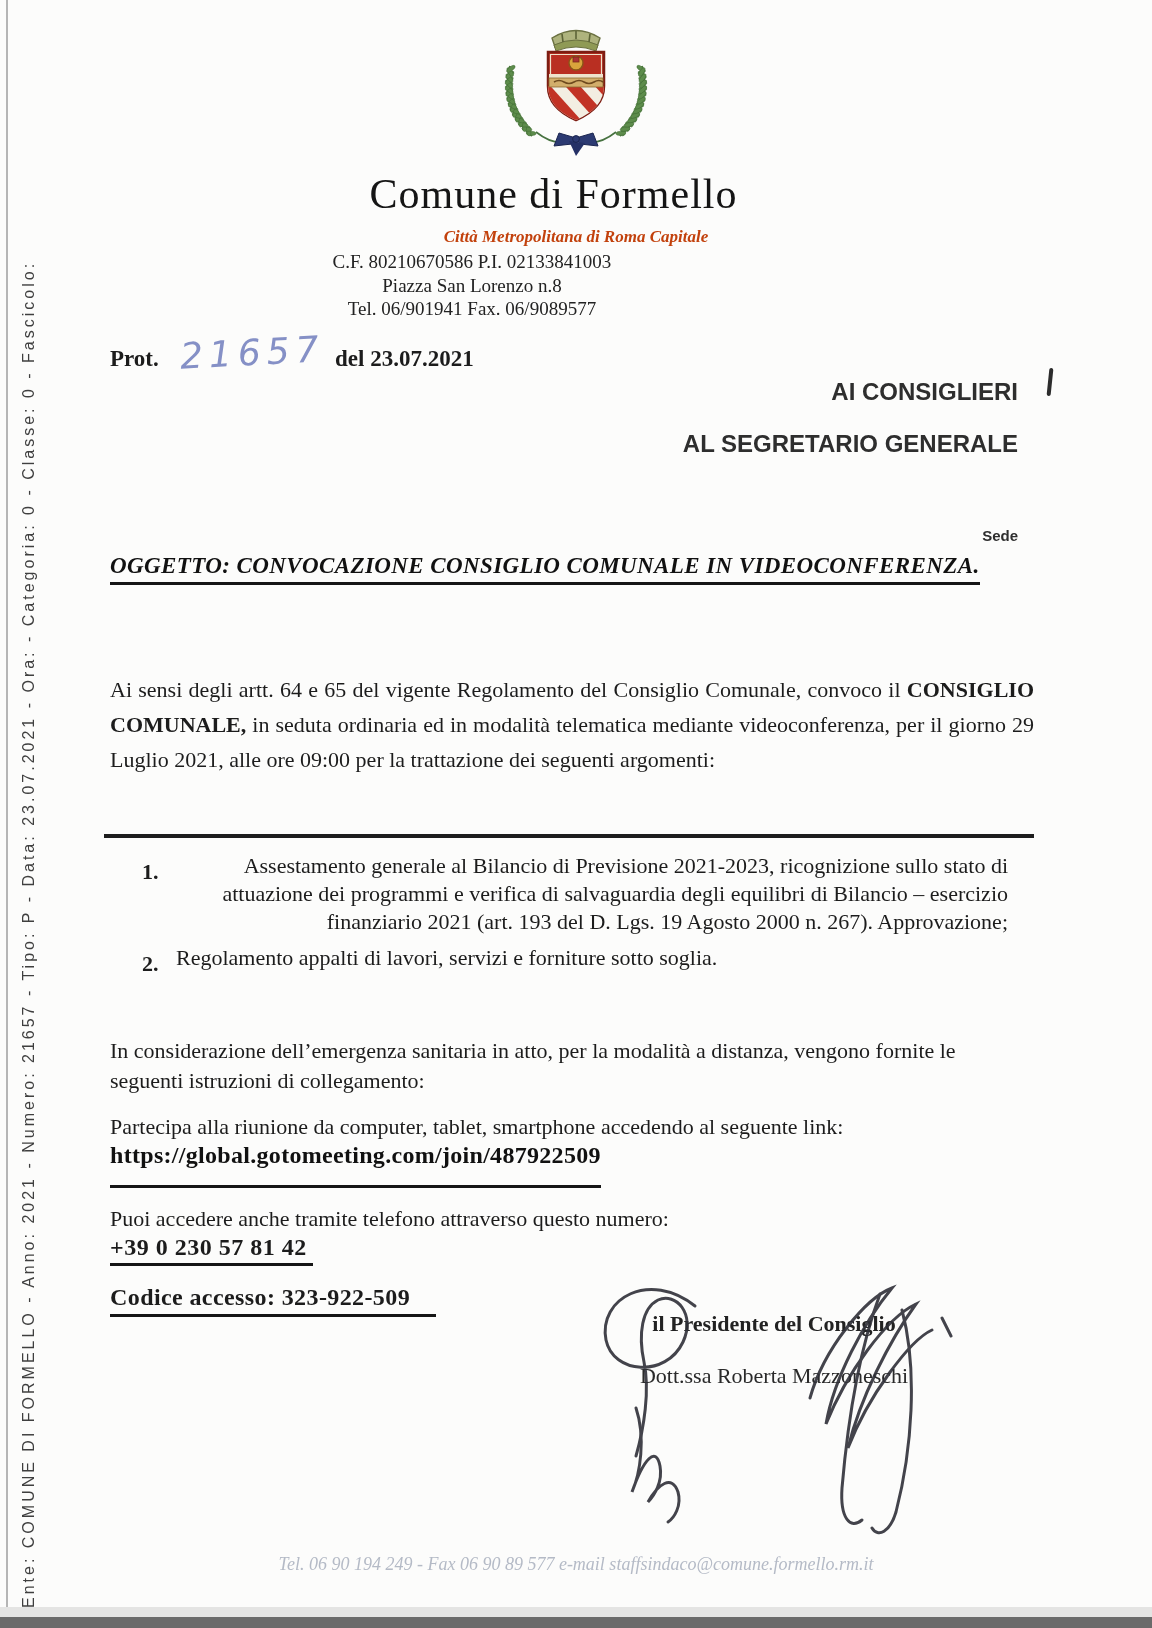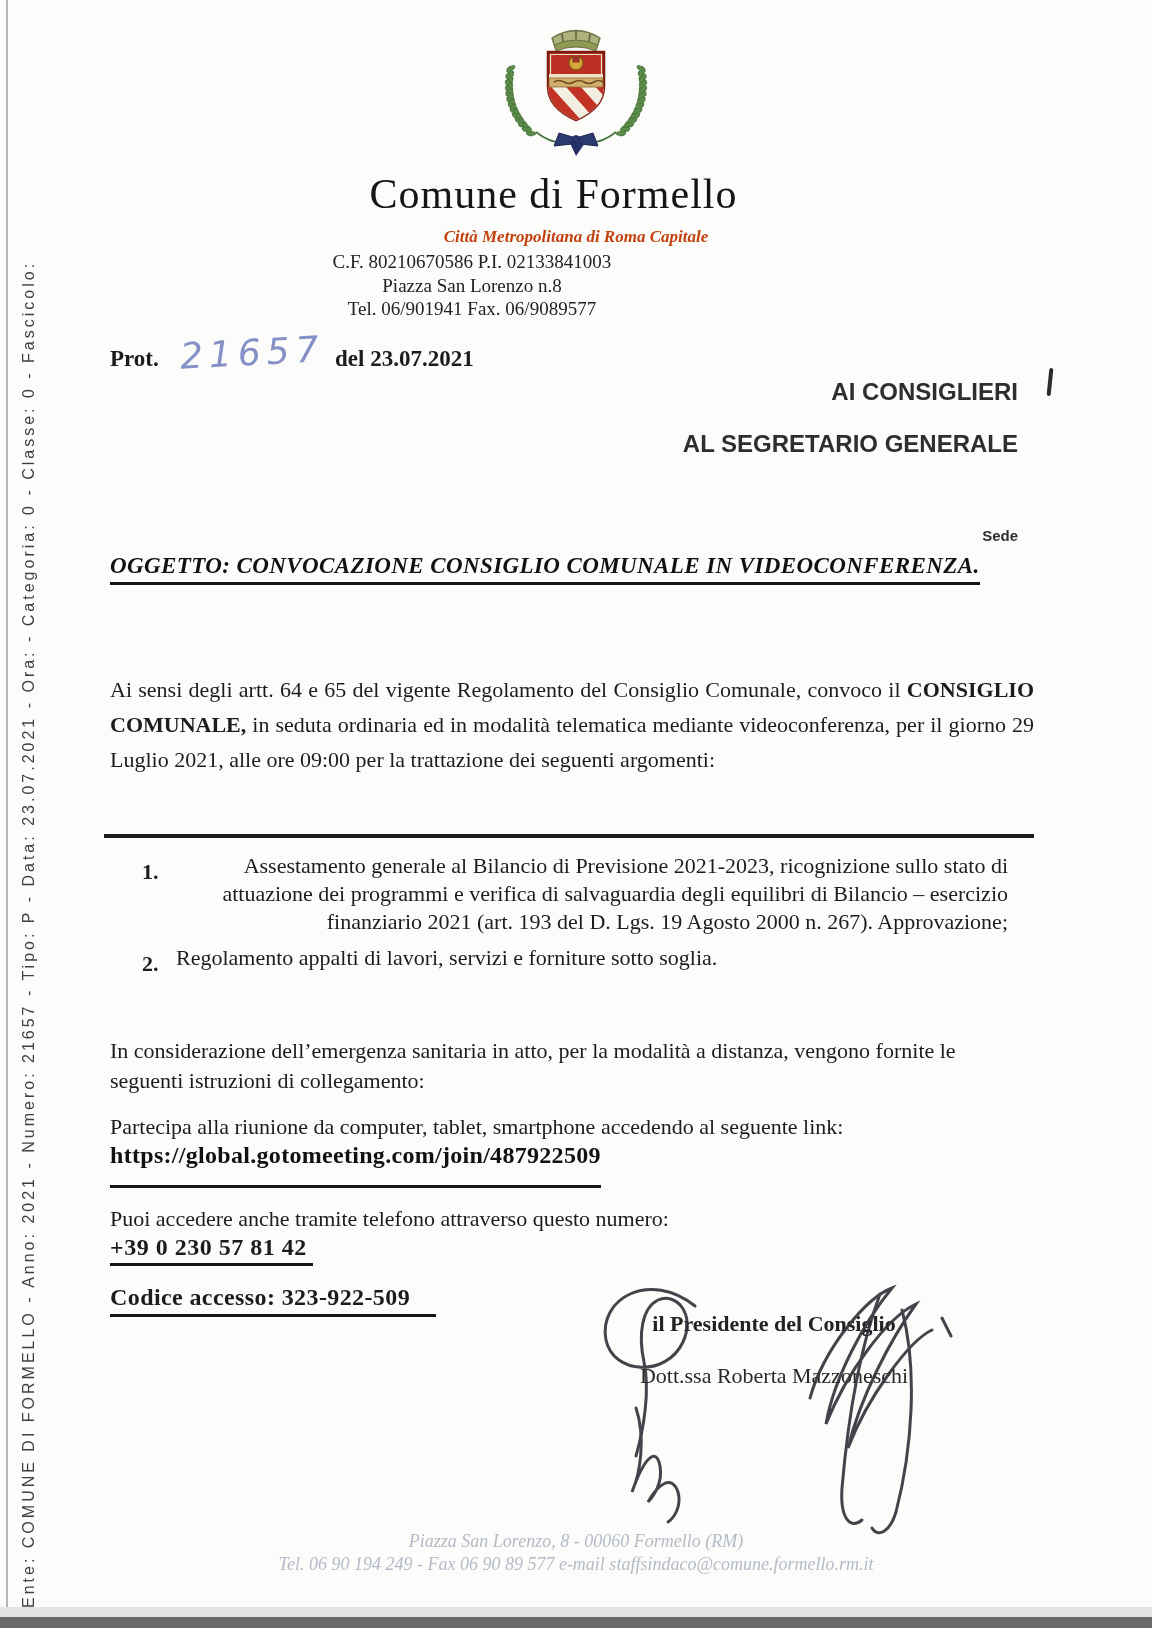--- a/index.html
+++ b/index.html
@@ -223,16 +223,15 @@
     <g fill="none" stroke="#2f3038" stroke-width="3" stroke-linecap="round" opacity="0.9">
       <path d="M115,28 C70,-8 18,20 26,62 C33,96 86,100 103,64 C116,36 96,14 78,22 C62,30 58,56 64,84 C70,112 64,150 56,178"></path>
       <path d="M56,130 C66,160 60,196 52,214 C64,180 76,168 80,188 C83,204 74,218 68,224 C78,206 92,196 98,214 C102,228 94,240 88,244"></path>
       <path d="M230,120 C244,70 286,20 312,10 C284,44 254,100 246,146 C266,96 306,40 336,26 C310,62 280,120 268,170 C288,118 330,62 352,52"></path>
       <path d="M300,16 C280,70 268,140 262,210 C260,240 270,252 282,242"></path>
       <path d="M322,32 C338,92 332,172 316,234 C310,254 298,260 292,250"></path>
       <path d="M362,40 l9,18"></path>
     </g>
   </svg>
 
-  <div class="footer-line f1">Piazza San Lorenzo, 8 - 00060 Formello (RM)</div>
   <div class="footer-line f2">Tel. 06 90 194 249 - Fax 06 90 89 577 e-mail staffsindaco@comune.formello.rm.it</div>
 
 </div>
 
 </body></html>

